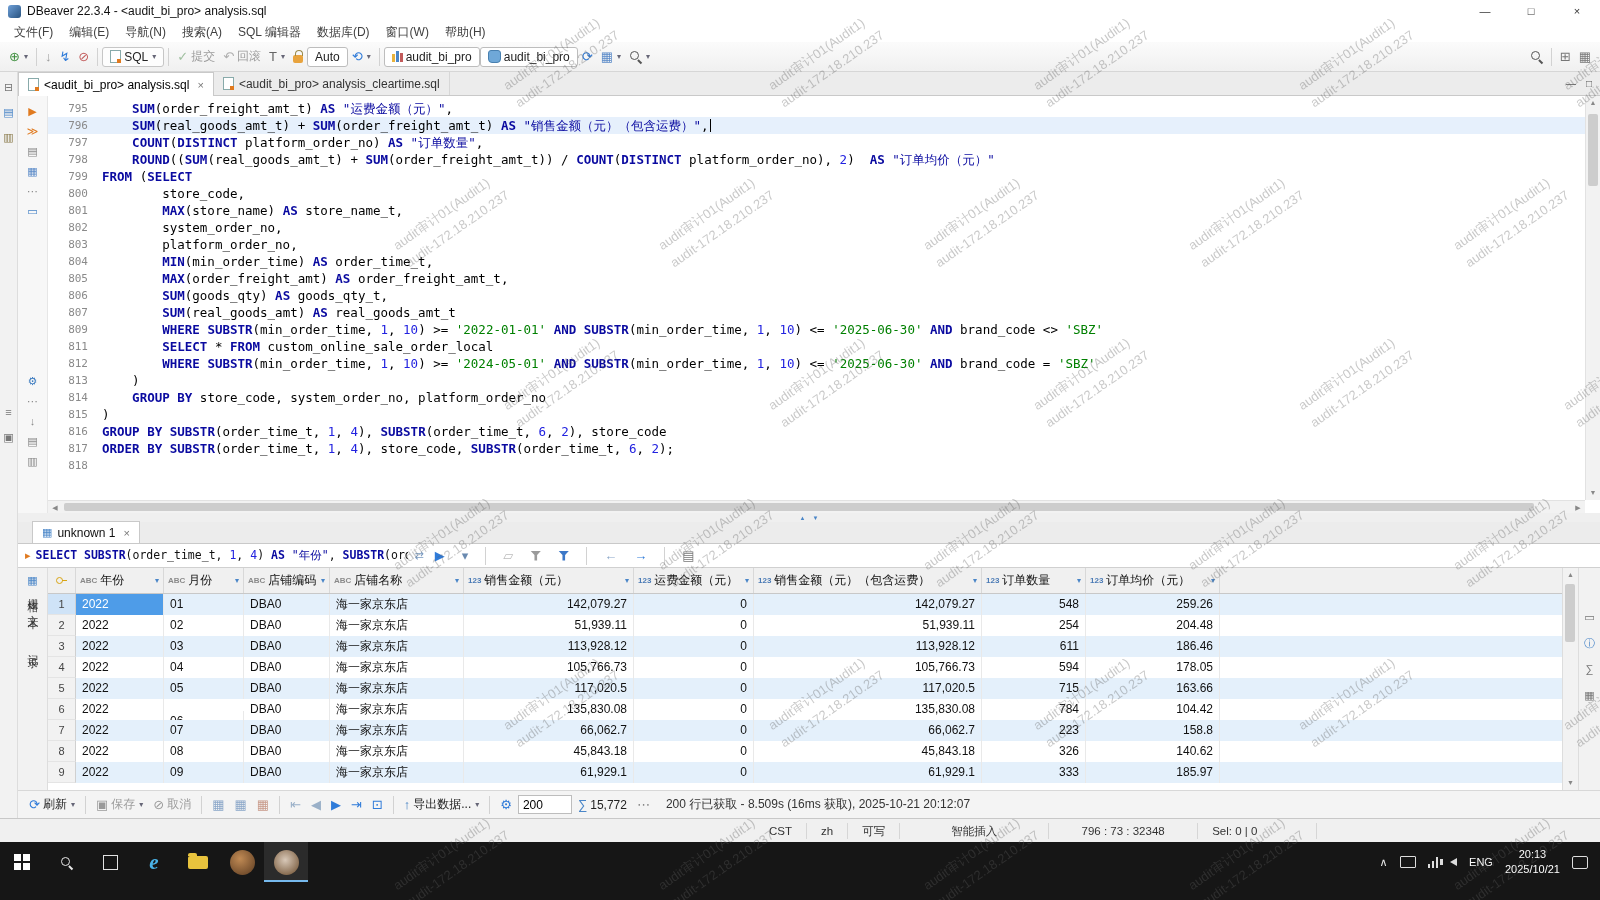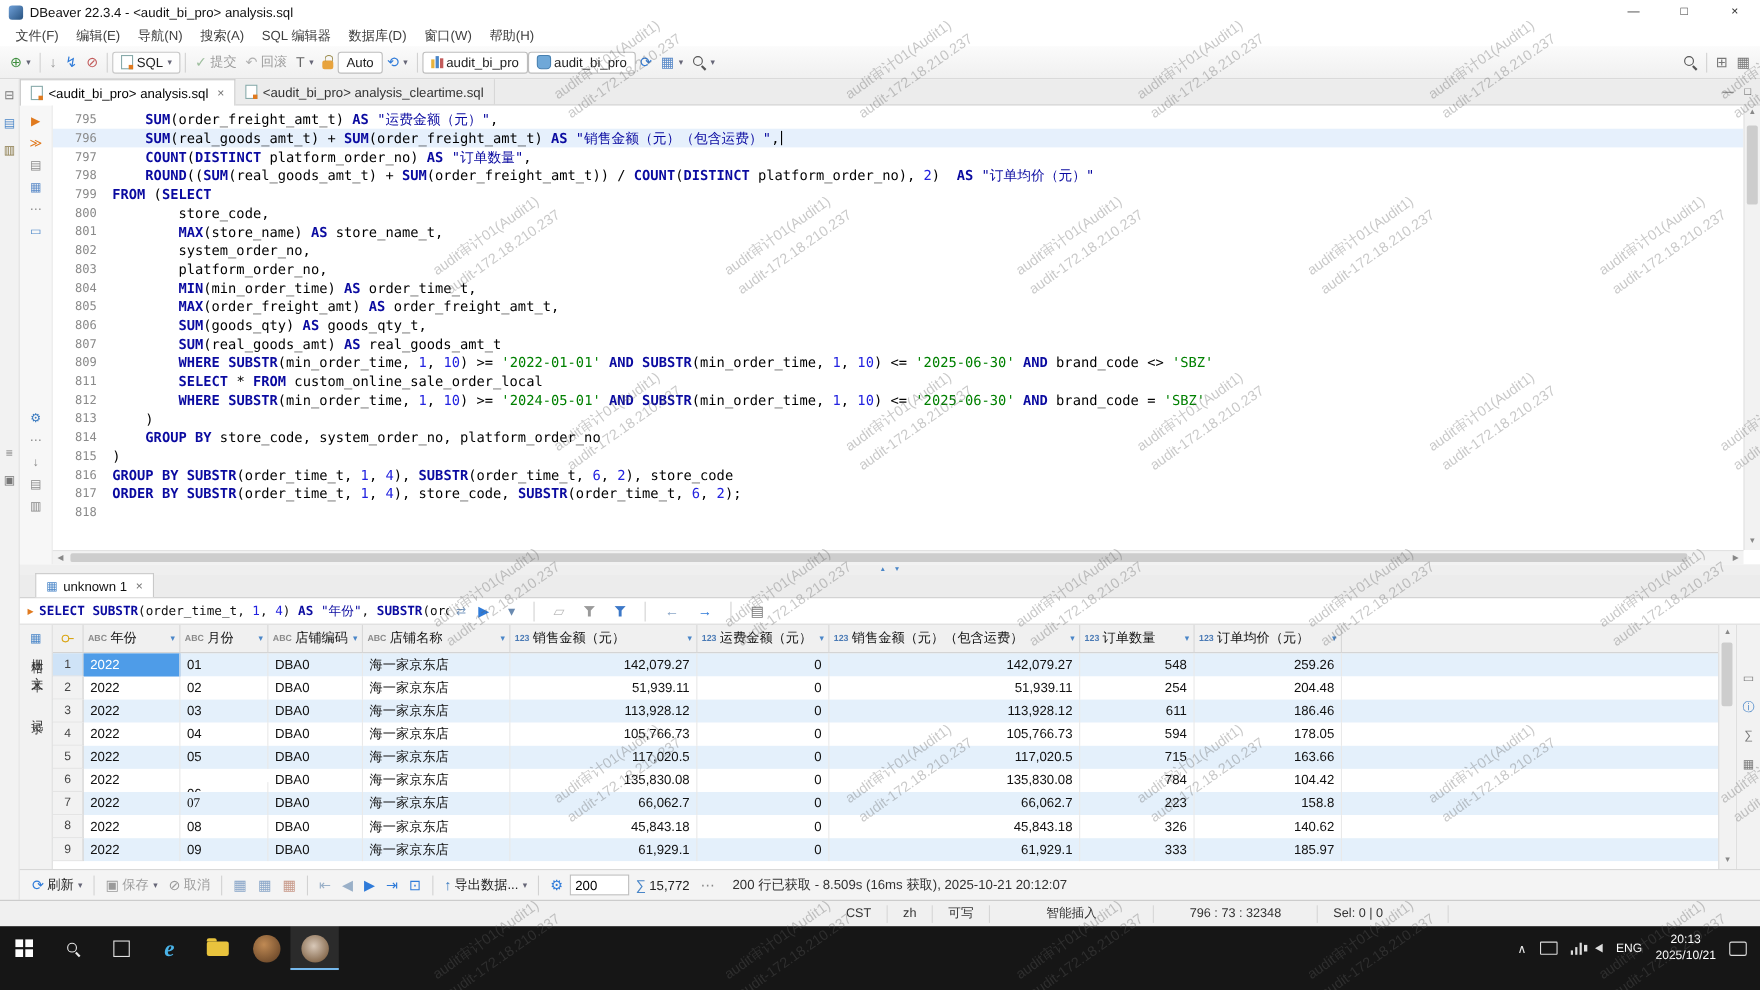--- a/index.html
+++ b/index.html
@@ -529,21 +529,21 @@
             <div class="g-cell num" style="width: 170px;">135,830.08</div>
             <div class="g-cell num" style="width: 120px;">0</div>
             <div class="g-cell num" style="width: 228px;">135,830.08</div>
             <div class="g-cell num" style="width: 104px;">784</div>
             <div class="g-cell num" style="width: 134px;">104.42</div>
             <div class="g-cell fill"></div>
           </div>
           <div class="g-row alt">
             <div class="g-rownum">7</div>
             <div class="g-cell" style="width: 88px;">2022</div>
-            <div class="g-cell" style="width: 80px; font-family: Liberation Serif, serif;">07</div>
+            <div class="g-cell" style="width: 80px;">07</div>
             <div class="g-cell" style="width: 86px;">DBA0</div>
             <div class="g-cell" style="width: 134px;">海一家京东店</div>
             <div class="g-cell num" style="width: 170px;">66,062.7</div>
             <div class="g-cell num" style="width: 120px;">0</div>
             <div class="g-cell num" style="width: 228px;">66,062.7</div>
             <div class="g-cell num" style="width: 104px;">223</div>
             <div class="g-cell num" style="width: 134px;">158.8</div>
             <div class="g-cell fill"></div>
           </div>
           <div class="g-row">

